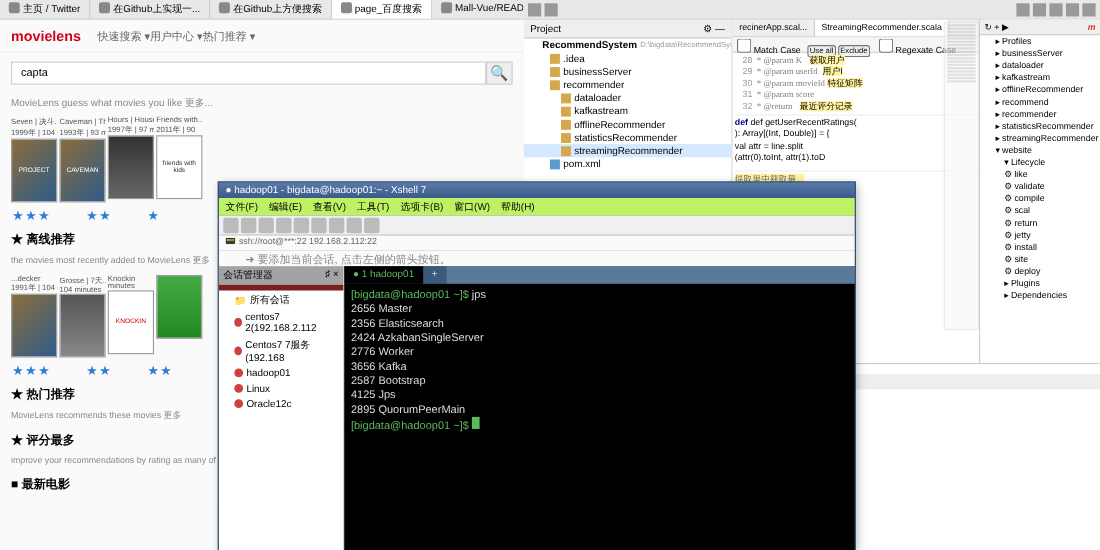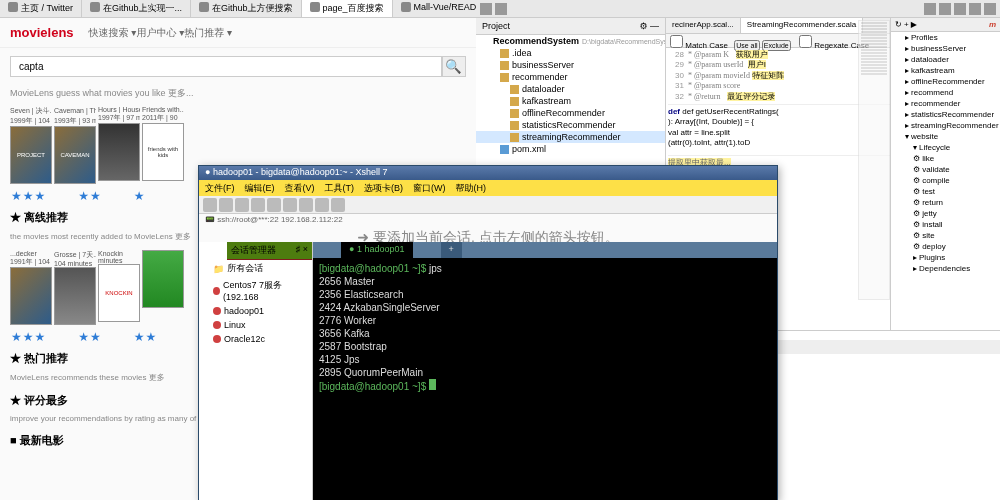--- a/index.html
+++ b/index.html
@@ -61,32 +61,32 @@
 
 .ide-bottom { position: absolute; bottom: 0; left: 0; width: 524px; height: 170px; background: #fff; border-top: 1px solid #ccc; font-size: 8px; }
 .bottom-tabs { height: 14px; background: #eee; display: flex; }
 .bottom-tab { padding: 1px 6px; }
 .bottom-content { padding: 2px 4px; font-family: monospace; line-height: 1.3; overflow: hidden; }
 .log-line { white-space: nowrap; color: #555; }
 
 
 .terminal-window { position: absolute; top: 165px; left: 198px; width: 580px; height: 336px; background: #4a6a8a; border: 1px solid #2a4a6a; box-shadow: 2px 2px 8px rgba(0,0,0,0.3); z-index: 10; }
 .term-title { height: 14px; background: linear-gradient(#5a7aaa, #3a5a8a); color: #fff; font-size: 9px; padding: 1px 6px; }
-.term-menu { height: 16px; background: #fde047; font-size: 9px; display: flex; gap: 10px; padding: 2px 6px; }
+.term-menu { height: 16px; background: #bef264; font-size: 9px; display: flex; gap: 10px; padding: 2px 6px; }
 .term-toolbar { height: 18px; background: #f0f0f0; display: flex; align-items: center; gap: 2px; padding: 0 4px; border-bottom: 1px solid #ccc; }
 .term-tool { width: 14px; height: 14px; background: #bbb; border-radius: 2px; }
 .term-addr { height: 14px; background: #fafafa; font-size: 8px; padding: 1px 6px; color: #666; }
-.term-status { height: 14px; background: #fafafa; font-size: 14px; padding: 1px 24px; color: #888; text-align: center; }
+.term-status { height: 14px; background: #fafafa; font-size: 10px; padding: 1px 24px; color: #888; }
 .term-body { display: flex; height: 260px; }
 .term-sidebar { width: 114px; background: #fff; border-right: 1px solid #ccc; font-size: 9px; }
-.term-side-title { padding: 2px 4px; background: #4d7c0f; border-bottom: 1px solid #7f1d1d; display: flex; justify-content: space-between; margin-left: 28px; }
+.term-side-title { padding: 2px 4px; background: #a3a3a3; border-bottom: 5px solid #7f1d1d; display: flex; justify-content: space-between; }
 .term-side-item { padding: 2px 4px 2px 14px; display: flex; align-items: center; gap: 3px; }
 .red-dot { width: 8px; height: 8px; background: #d04040; border-radius: 50%; }
 .term-tabs { height: 16px; background: #5a7a9a; display: flex; }
-.term-tab { padding: 2px 8px; font-size: 9px; background: #3a5a7a; color: #ddd; margin-left: 28px; }
+.term-tab { padding: 2px 8px; font-size: 9px; background: #3a5a7a; color: #ddd; }
 .term-tab.active { background: #000; color: #5cb85c; }
 .term-content { flex: 1; background: #000; color: #ddd; font-family: monospace; font-size: 10px; padding: 4px 6px; line-height: 1.3; }
 .prompt { color: #5cb85c; }
 .cursor { background: #5cb85c; display: inline-block; width: 7px; height: 11px; }
 
 
 .small-table { position: absolute; bottom: 0; left: 198px; width: 160px; height: 44px; background: #fff; border: 1px solid #ccc; font-size: 8px; z-index: 5; }
 .st-row { display: flex; border-bottom: 5px solid #14b8a6; text-decoration: underline; }
 .st-cell { padding: 1px 4px; border-right: 1px solid #eee; flex: 1; }
 
@@ -303,21 +303,21 @@
     <div class="maven-item">▸ <span>offlineRecommender</span></div>
     <div class="maven-item">▸ <span>recommend</span></div>
     <div class="maven-item">▸ <span>recommender</span></div>
     <div class="maven-item">▸ <span>statisticsRecommender</span></div>
     <div class="maven-item">▸ <span>streamingRecommender</span></div>
     <div class="maven-item">▾ <span>website</span></div>
     <div class="maven-item d1">▾ <span>Lifecycle</span></div>
     <div class="maven-item d1">⚙ <span>like</span></div>
     <div class="maven-item d1">⚙ <span>validate</span></div>
     <div class="maven-item d1">⚙ <span>compile</span></div>
-    <div class="maven-item d1">⚙ <span>test</span></div>
+    <div class="maven-item d1">⚙ <span>scal</span></div>
     <div class="maven-item d1">⚙ <span>return</span></div>
     <div class="maven-item d1">⚙ <span>jetty</span></div>
     <div class="maven-item d1">⚙ <span>install</span></div>
     <div class="maven-item d1">⚙ <span>site</span></div>
     <div class="maven-item d1">⚙ <span>deploy</span></div>
     <div class="maven-item d1">▸ <span>Plugins</span></div>
     <div class="maven-item d1">▸ <span>Dependencies</span></div>
   </div>
   <div class="ide-bottom">
     <div style="padding:1px 4px;color:#888;font-size:7px">Recommender &gt; updateRecommendDB</div>
@@ -386,20 +386,24 @@
   </div>
   <div class="term-addr">📟 <span>ssh://root@***:22  192.168.2.112:22</span></div>
   <div class="term-status">➜ <span>要添加当前会话, 点击左侧的箭头按钮。</span></div>
   <div class="term-body">
     <div class="term-sidebar">
       <div class="term-side-title">
           <span>会话管理器</span>
           <span>♯ ×</span>
         </div>
       <div class="term-side-item">📁 <span>所有会话</span></div>
+      <div class="term-side-item">
+          <span class="red-dot"></span>
+          <span>centos7 2(192.168.2.112</span>
+        </div>
       <div class="term-side-item">
           <span class="red-dot"></span>
           <span>Centos7 7服务 (192.168</span>
         </div>
       <div class="term-side-item">
           <span class="red-dot"></span>
           <span>hadoop01</span>
         </div>
       <div class="term-side-item">
           <span class="red-dot"></span>

